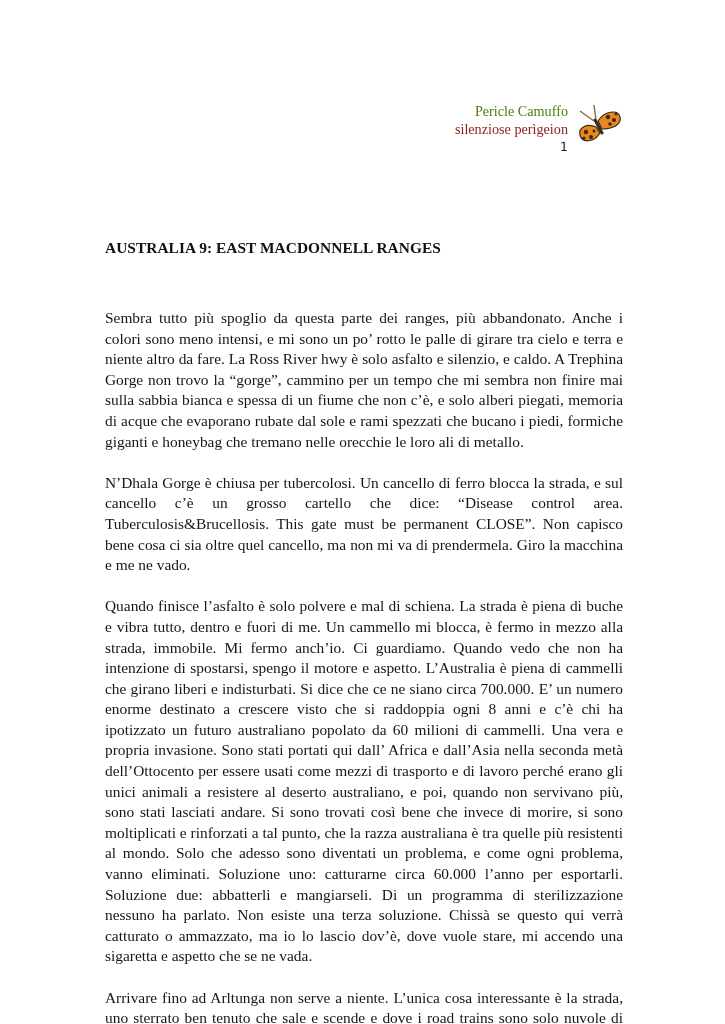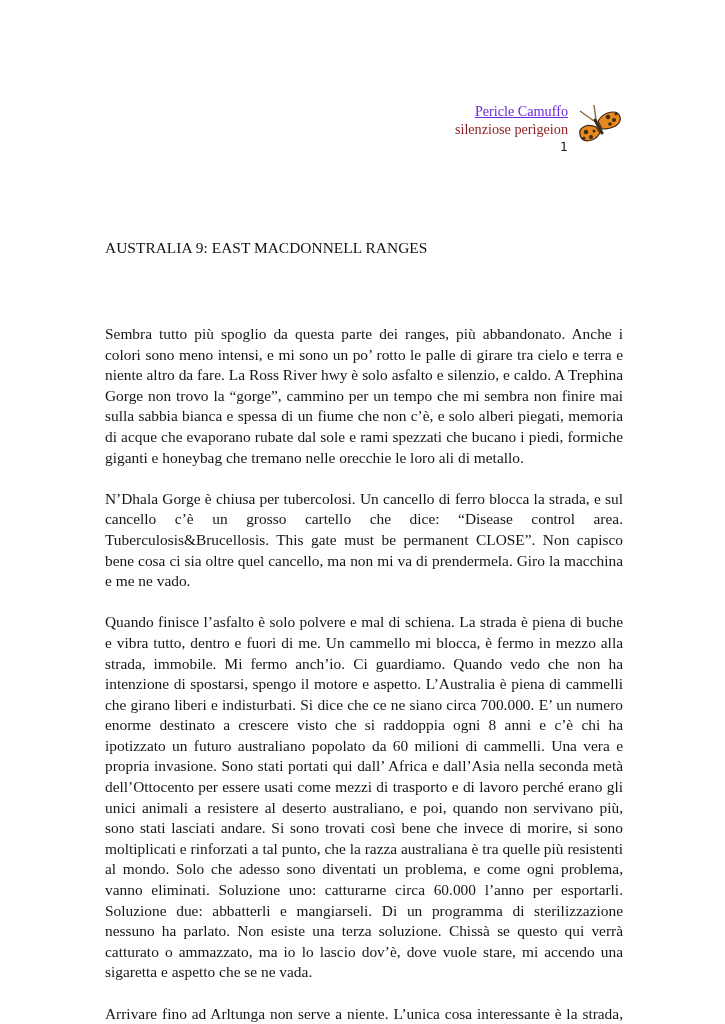--- a/index.html
+++ b/index.html
@@ -8,53 +8,53 @@
 
     .header {
       position: absolute;
       top: 103px;
       right: 157px;
       width: 220px;
       text-align: right;
       font-size: 14.2px;
       line-height: 17.5px;
     }
-    .header .author { color: #6d28d9; text-decoration: underline; }
+    .header .author { color: #4d7c0f; }
     .header .library { color: #8b1c1c; }
     .header .page-num { font-family: "DejaVu Sans", sans-serif; font-size: 12.5px; color: #1a1a1a; line-height: 18px; }
 
     .butterfly {
       position: absolute;
       left: 574px;
       top: 103px;
       width: 48px;
       height: 44px;
     }
 
     .title {
       position: absolute;
       left: 105px;
       top: 239px;
-      font-weight: normal;
+      font-weight: bold;
       font-size: 15.4px;
       letter-spacing: 0.05px;
       color: #111111;
     }
 
     .body {
       position: absolute;
       left: 105px;
       top: 308px;
       width: 518px;
       font-size: 15.4px;
       line-height: 20.6px;
       text-align: justify;
       color: #151515;
     }
-    .body p { margin-bottom: 20.6px; margin-top: 16px; }
+    .body p { margin-bottom: 20.6px; }
     .body p:last-child { margin-bottom: 0; }
   </style>
 </head>
 <body>
 
 <div class="header">
   <div class="author">Pericle Camuffo</div>
   <div class="library">silenziose perìgeion</div>
   <div class="page-num">1</div>
 </div>

